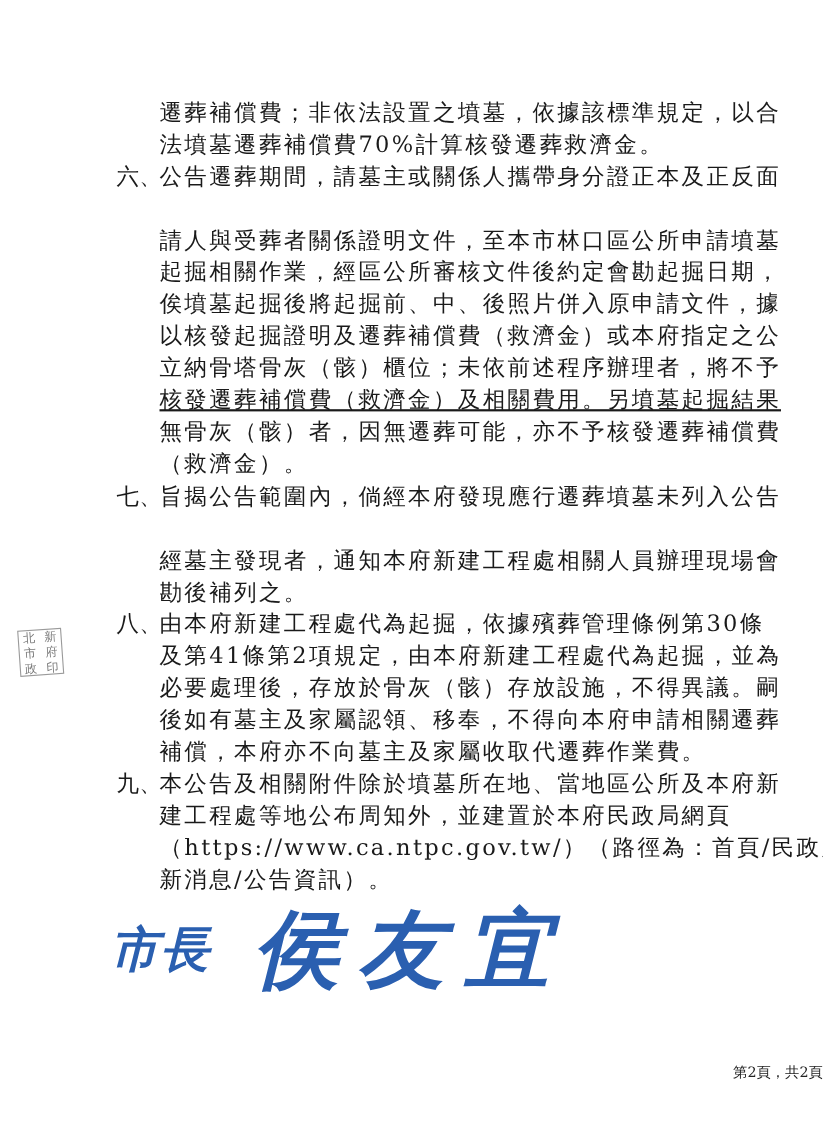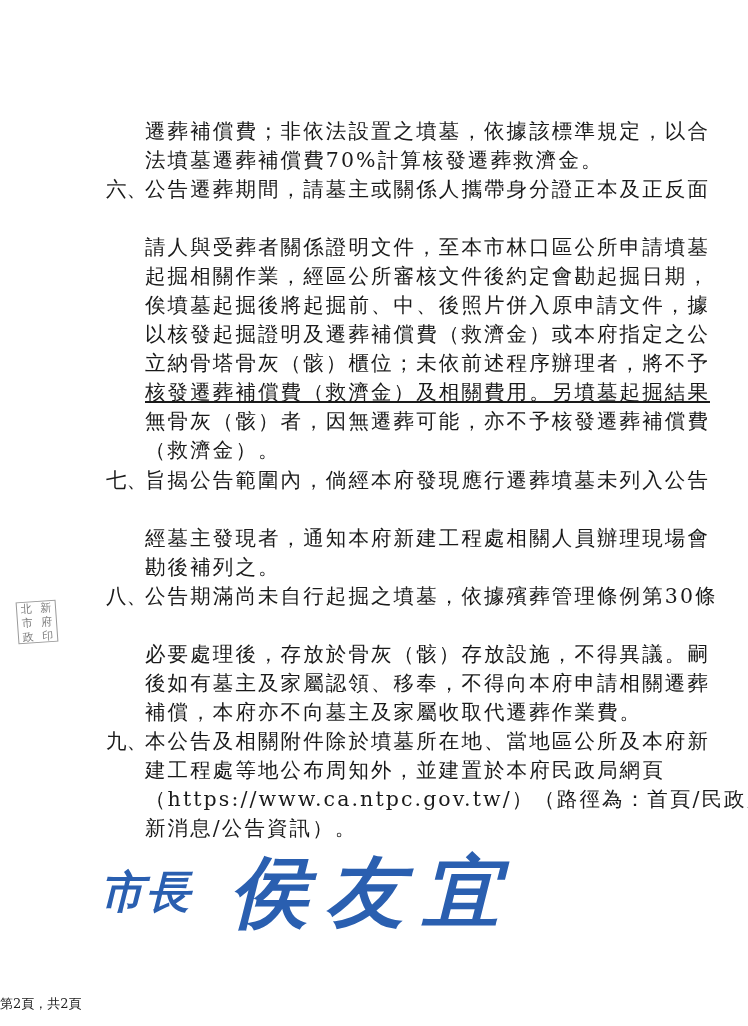--- a/index.html
+++ b/index.html
@@ -4,21 +4,21 @@
   <style>
     html, body { margin: 0; padding: 0; }
     body {
       width: 748px; height: 1026px;
       background: #ffffff;
       position: relative;
       overflow: hidden;
       font-family: "DejaVu Serif", "Liberation Serif", serif;
       color: #1a1a1a;
     }
-    .page { position: absolute; left: 0; top: 0; width: 748px; height: 814px; margin-top: 29px; }
+    .page { position: absolute; left: 0; top: 0; width: 748px; height: 814px; }
     .line {
       position: absolute;
       font-size: 20.5px;
       line-height: 29px;
       letter-spacing: 2.1px;
       white-space: nowrap;
     }
     .num { position: absolute; font-size: 20.5px; line-height: 29px; white-space: nowrap; }
     .signature {
       position: absolute; left: 100px; top: 812px;
@@ -31,21 +31,21 @@
     .seal {
       position: absolute; left: 17px; top: 572px; width: 38px; height: 40px;
       transform: rotate(-4deg);
       display: grid; grid-template-columns: 1fr 1fr; grid-template-rows: repeat(3, 1fr);
       gap: 1px; border: 1px solid #9a9a9a;
       font-size: 11px; color: #7a7a7a; text-align: center; line-height: 13px;
       font-family: "DejaVu Sans", sans-serif;
     }
     .footer {
       position: absolute; left: 0; width: 748px; top: 966px;
-      text-align: left; font-size: 13px; color: #222;
+      text-align: right; font-size: 13px; color: #222;
     }
   </style>
 </head>
 <body>
 
 <div class="page">
 
   <div class="line" style="left:145px; top:88px;">遷葬補償費；非依法設置之墳墓，依據該標準規定，以合</div>
   <div class="line" style="left:145px; top:117px;">法墳墓遷葬補償費70%計算核發遷葬救濟金。</div>
 
@@ -59,21 +59,22 @@
   <div class="line" style="left:145px; top:349px;text-decoration:underline;">核發遷葬補償費（救濟金）及相關費用。另墳墓起掘結果</div>
   <div class="line" style="left:145px; top:378px;">無骨灰（骸）者，因無遷葬可能，亦不予核發遷葬補償費</div>
   <div class="line" style="left:145px; top:407px;">（救濟金）。</div>
 
   <div class="num" style="left:106px; top:437px;">七、</div>
   <div class="line" style="left:145px; top:437px;">旨揭公告範圍內，倘經本府發現應行遷葬墳墓未列入公告</div>
   <div class="line" style="left:145px; top:495px;">經墓主發現者，通知本府新建工程處相關人員辦理現場會</div>
   <div class="line" style="left:145px; top:524px;">勘後補列之。</div>
 
   <div class="num" style="left:106px; top:553px;">八、</div>
-  <div class="line" style="left:145px; top:553px;">公告期滿尚未自行起掘之墳墓，依據殯葬管理條例第30條</div>
+  <div class="line" style="left:145px; top:553px;">由本府新建工程處代為起掘，依據殯葬管理條例第30條</div>
+  <div class="line" style="left:145px; top:582px;">及第41條第2項規定，由本府新建工程處代為起掘，並為</div>
   <div class="line" style="left:145px; top:611px;">必要處理後，存放於骨灰（骸）存放設施，不得異議。嗣</div>
   <div class="line" style="left:145px; top:640px;">後如有墓主及家屬認領、移奉，不得向本府申請相關遷葬</div>
   <div class="line" style="left:145px; top:669px;">補償，本府亦不向墓主及家屬收取代遷葬作業費。</div>
 
   <div class="num" style="left:106px; top:698px;">九、</div>
   <div class="line" style="left:145px; top:698px;">本公告及相關附件除於墳墓所在地、當地區公所及本府新</div>
   <div class="line" style="left:145px; top:727px;text-align:right;">建工程處等地公布周知外，並建置於本府民政局網頁</div>
   <div class="line" style="left:145px; top:756px;">（https://www.ca.ntpc.gov.tw/）（路徑為：首頁/民政局/最</div>
   <div class="line" style="left:145px; top:785px;text-align:center;">新消息/公告資訊）。</div>
 

